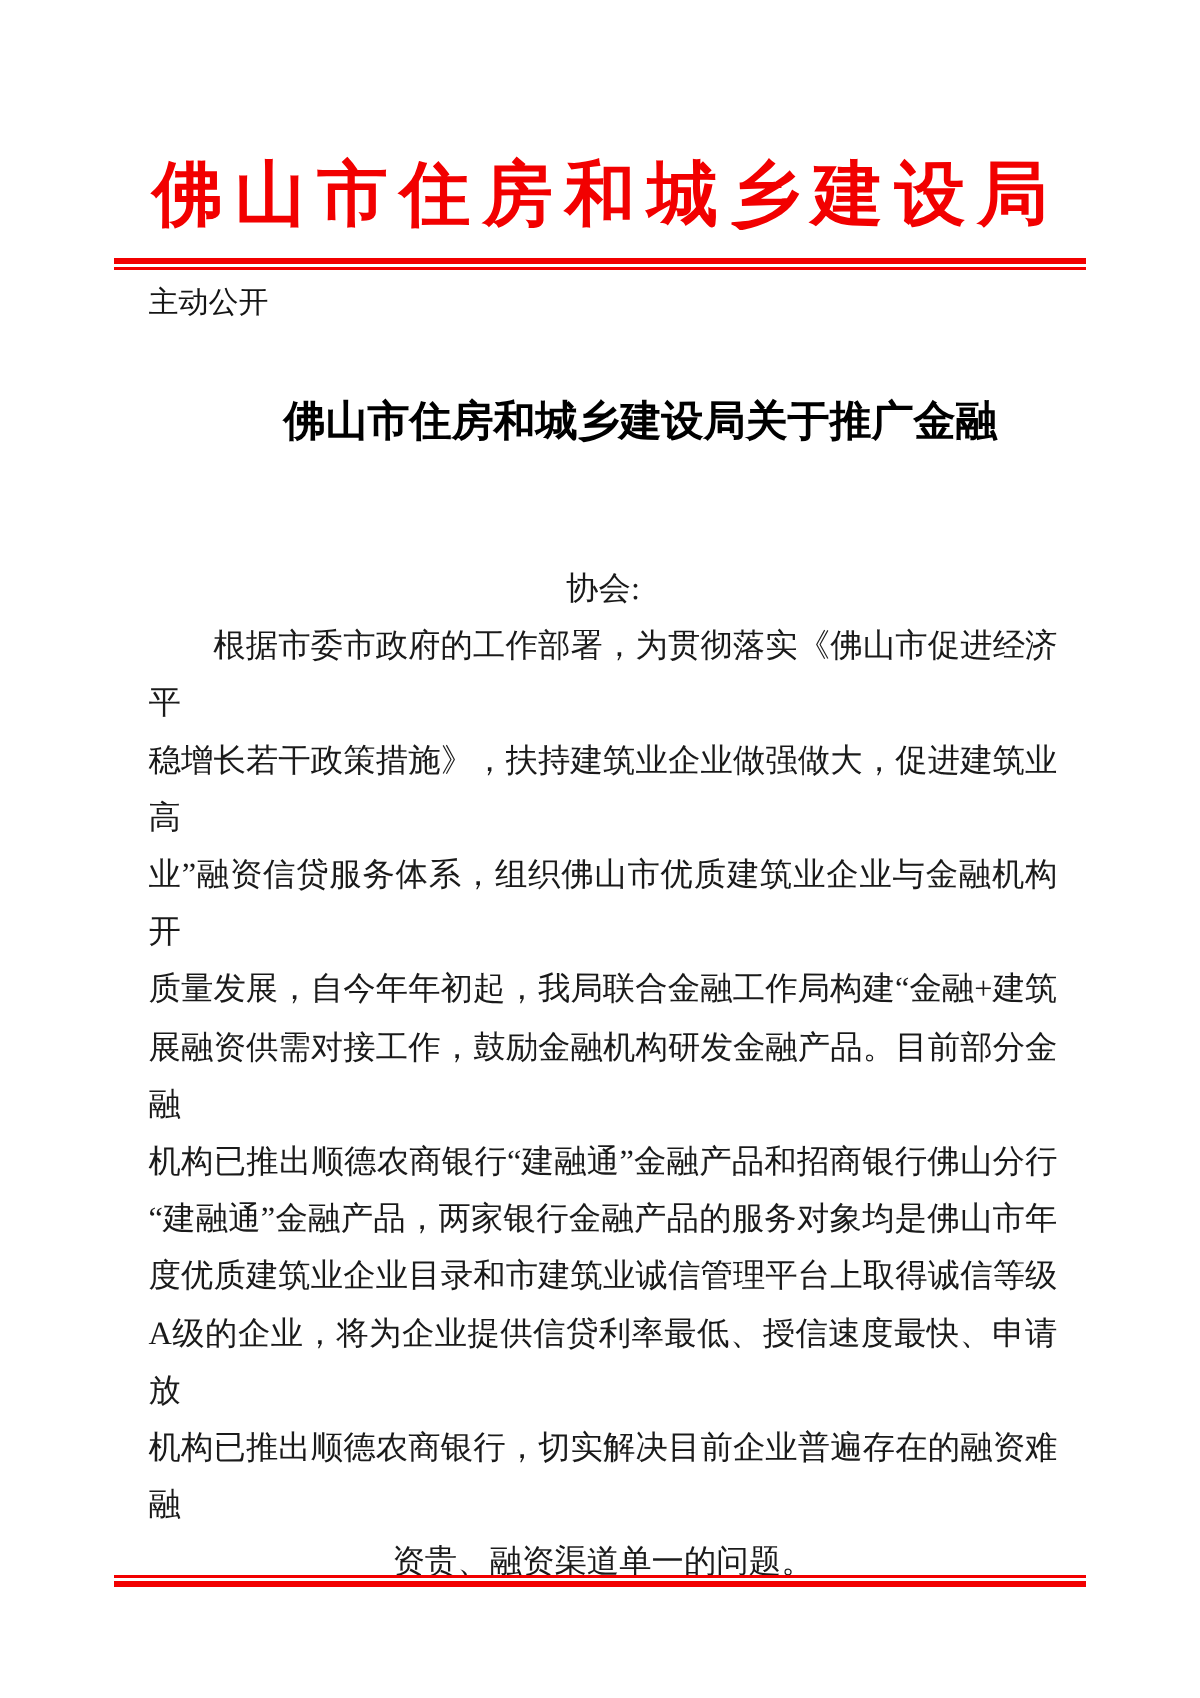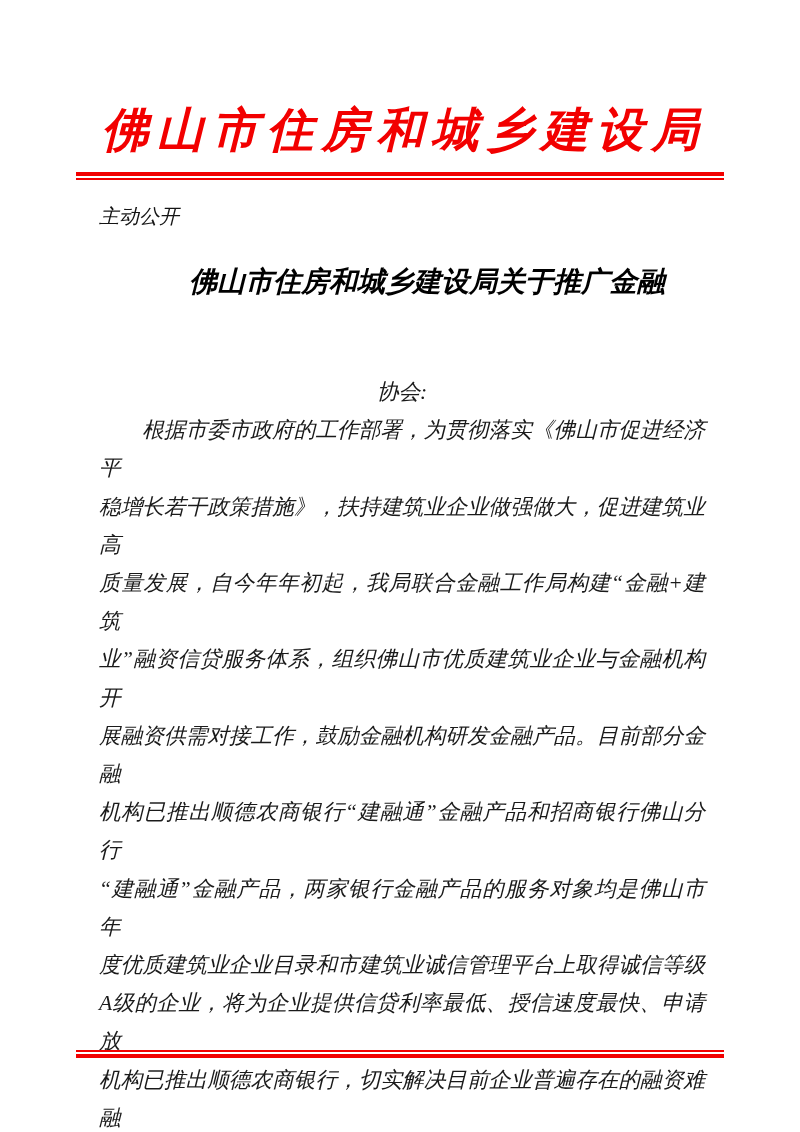--- a/index.html
+++ b/index.html
@@ -12,21 +12,20 @@
     background: #ffffff;
   }
   .page {
     position: relative;
     width: 800px;
     height: 1132px;
     margin: 0 auto;
     background: #ffffff;
     overflow: hidden;
     font-family: "Liberation Serif", "DejaVu Serif", serif;
-    font-style: italic;
   }
   .letterhead {
     position: absolute;
     top: 99px;
     left: 0;
     width: 100%;
     text-align: center;
     color: var(--accent-red, #F20000);
     font-size: 47px;
     font-weight: 700;
@@ -40,21 +39,21 @@
     top: 172px;
     left: 76px;
     width: 648px;
     height: 2px;
     background: #ffffff;
     border-top: 4px solid var(--accent-red, #F20000);
     border-bottom: 2px solid var(--accent-red, #F20000);
   }
   .disclosure {
     position: absolute;
-    top: 202px;
+    top: 188px;
     left: 99px;
     font-family: "Liberation Sans", "DejaVu Sans", sans-serif;
     font-size: 20px;
     line-height: 28px;
     color: #141414;
   }
   .doc-title {
     position: absolute;
     top: 261px;
     left: 0;
@@ -111,22 +110,22 @@
   <div class="disclosure">主动公开</div>
 
   <div class="doc-title">
     <div>佛山市住房和城乡建设局关于推广金融</div>
   </div>
 
   <div class="body-block">
     <div class="line short">协会:</div>
     <div class="line fill indent">根据市委市政府的工作部署，为贯彻落实《佛山市促进经济平</div>
     <div class="line fill">稳增长若干政策措施》，扶持建筑业企业做强做大，促进建筑业高</div>
+    <div class="line fill">业”融资信贷服务体系，组织佛山市优质建筑业企业与金融机构开</div>
     <div class="line fill">质量发展，自今年年初起，我局联合金融工作局构建“金融+建筑</div>
-    <div class="line fill">业”融资信贷服务体系，组织佛山市优质建筑业企业与金融机构开</div>
     <div class="line fill">展融资供需对接工作，鼓励金融机构研发金融产品。目前部分金融</div>
     <div class="line fill">机构已推出顺德农商银行“建融通”金融产品和招商银行佛山分行</div>
     <div class="line fill">“建融通”金融产品，两家银行金融产品的服务对象均是佛山市年</div>
     <div class="line fill">度优质建筑业企业目录和市建筑业诚信管理平台上取得诚信等级</div>
     <div class="line fill">A级的企业，将为企业提供信贷利率最低、授信速度最快、申请放</div>
     <div class="line fill">机构已推出顺德农商银行，切实解决目前企业普遍存在的融资难融</div>
     <div class="line short">资贵、融资渠道单一的问题。</div>
 
   </div>
 

